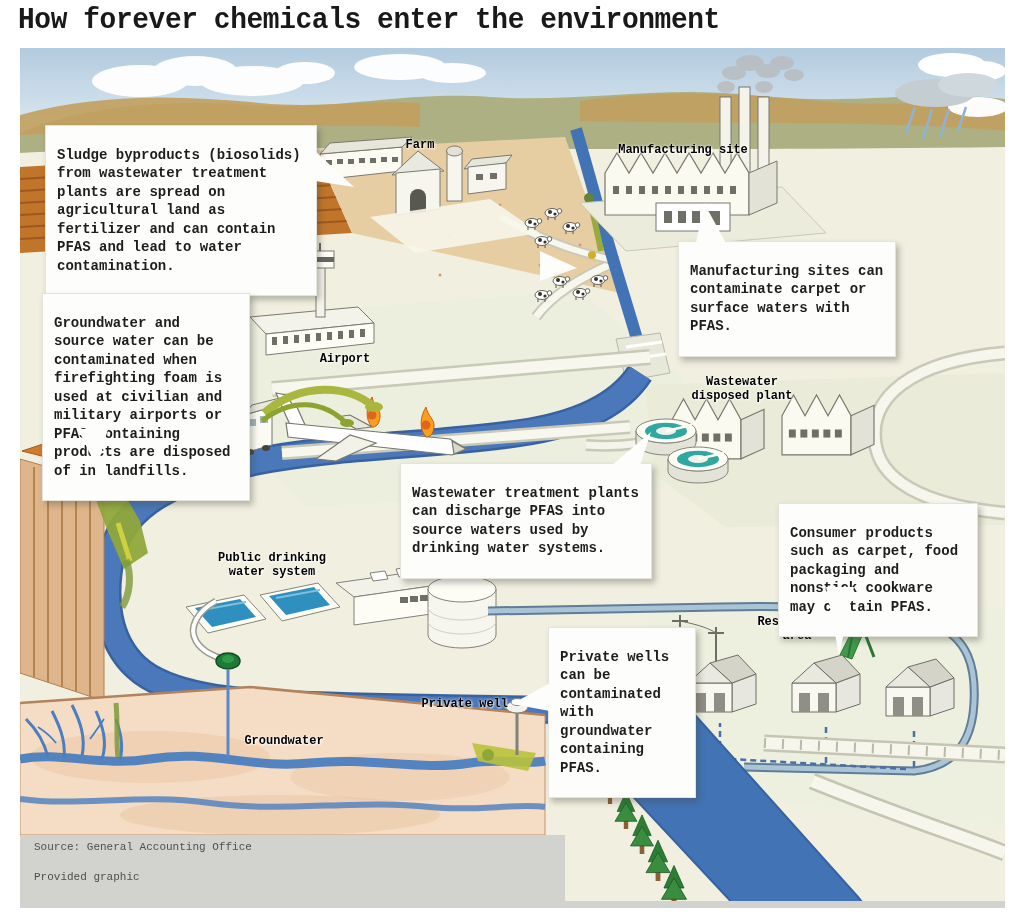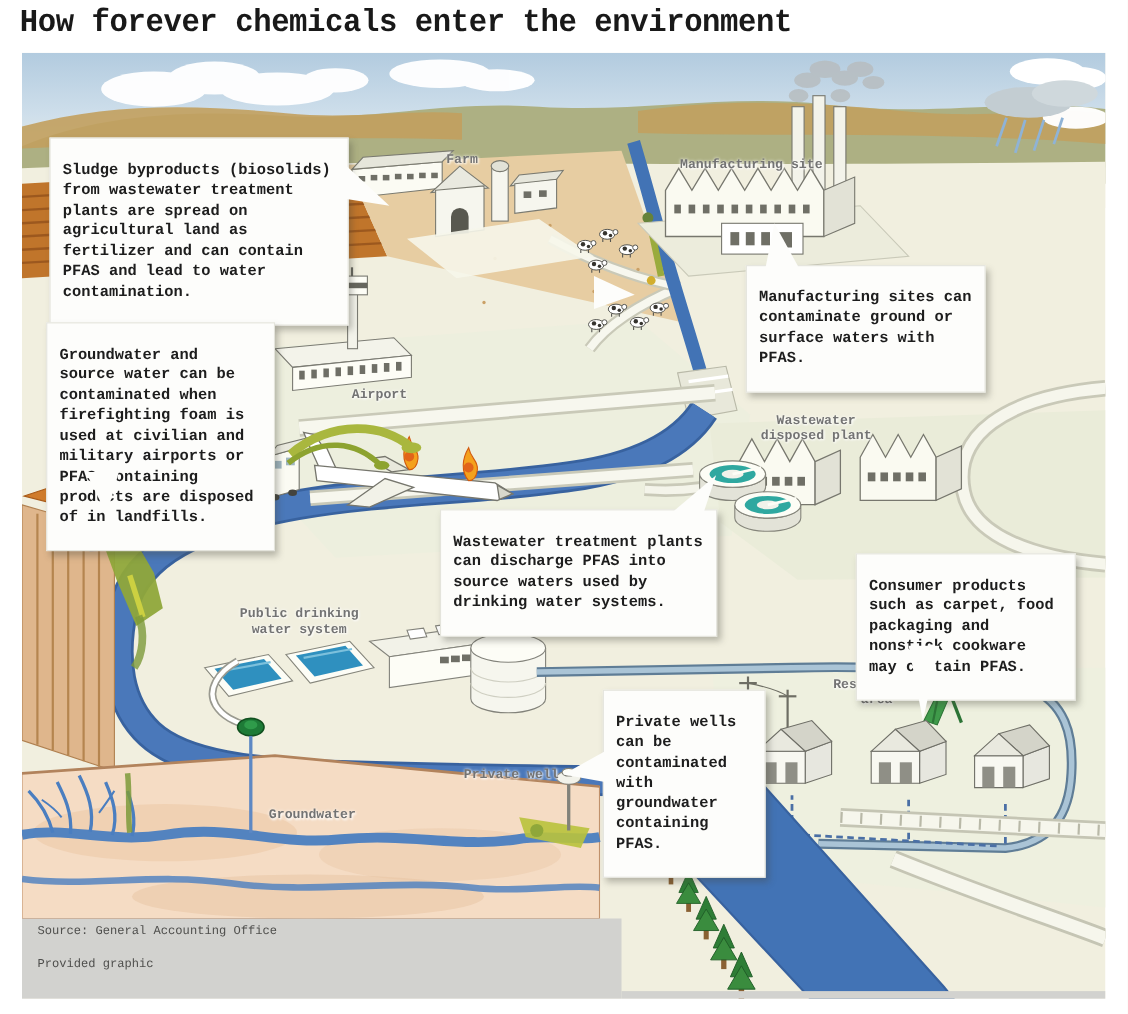--- a/index.html
+++ b/index.html
@@ -2,21 +2,21 @@
 <html><head>
 <meta charset="utf-8">
 <style>
   html,body{margin:0;padding:0;background:#ffffff;}
   .page{position:relative;width:1025px;height:922px;background:#ffffff;overflow:hidden;
         font-family:Liberation Mono, monospace;}
   .title{position:absolute;left:18px;top:4px;margin:0;font-size:29px;font-weight:bold;
          color:#191919;letter-spacing:-0.4px;transform:scaleX(.96);transform-origin:left;}
   .graphic{position:absolute;left:20px;top:55px;width:985px;height:853px;}
   .scene{position:absolute;left:0;top:-7px;width:985px;height:860px;z-index:0;display:block;}
-  .lbl{position:absolute;z-index:3;font-size:12px;font-weight:bold;color:#737373;line-height:1.18;
+  .lbl{position:absolute;z-index:3;font-size:12px;font-weight:bold;color:#000000;line-height:1.18;
        text-align:center;white-space:pre-line;
        text-shadow:0 0 3px rgba(255,255,255,.95),1px 1px 2px rgba(255,255,255,.9);}
   .lbl.right{text-align:right;}
   .callout{position:absolute;z-index:4;background:#fdfdfb;box-sizing:border-box;
            padding:20px 11px;box-shadow:3px 4px 6px rgba(70,70,60,.35);
            border:1px solid #e4e4dc;}
   .callout-text{font-size:14px;font-weight:bold;line-height:1.32;color:#1d1d1d;}
   .tails{position:absolute;left:0;top:0;width:985px;height:853px;z-index:5;pointer-events:none;}
   .credit{position:absolute;z-index:3;font-size:11px;color:#4f4f4d;}
   .credit-source{left:14px;top:786px;}
@@ -482,21 +482,21 @@
 water system</div>
     <div class="lbl" style="left:722px;top:560px;width:110px;">Residential
 area</div>
     <div class="lbl right" style="left:398px;top:642px;width:90px;">Private well</div>
     <div class="lbl" style="left:214px;top:679px;width:100px;">Groundwater</div>
 
     <div class="callout" style="left:25px;top:70px;width:272px;">
       <div class="callout-text">Sludge byproducts (biosolids) from wastewater treatment plants are spread on agricultural land as fertilizer and can contain PFAS and lead to water contamination.</div>
     </div>
     <div class="callout" style="left:658px;top:186px;width:218px;">
-      <div class="callout-text">Manufacturing sites can contaminate ground or surface waters with PFAS.</div>
+      <div class="callout-text">Manufacturing sites can contaminate carpet or surface waters with PFAS.</div>
     </div>
     <div class="callout" style="left:22px;top:238px;width:208px;">
       <div class="callout-text">Groundwater and source water can be contaminated when firefighting foam is used at civilian and military airports or PFAS-containing products are disposed of in landfills.</div>
     </div>
     <div class="callout" style="left:380px;top:408px;width:252px;">
       <div class="callout-text">Wastewater treatment plants can discharge PFAS into source waters used by drinking water systems.</div>
     </div>
     <div class="callout" style="left:758px;top:448px;width:200px;">
       <div class="callout-text">Consumer products such as carpet, food packaging and nonstick cookware may contain PFAS.</div>
     </div>

